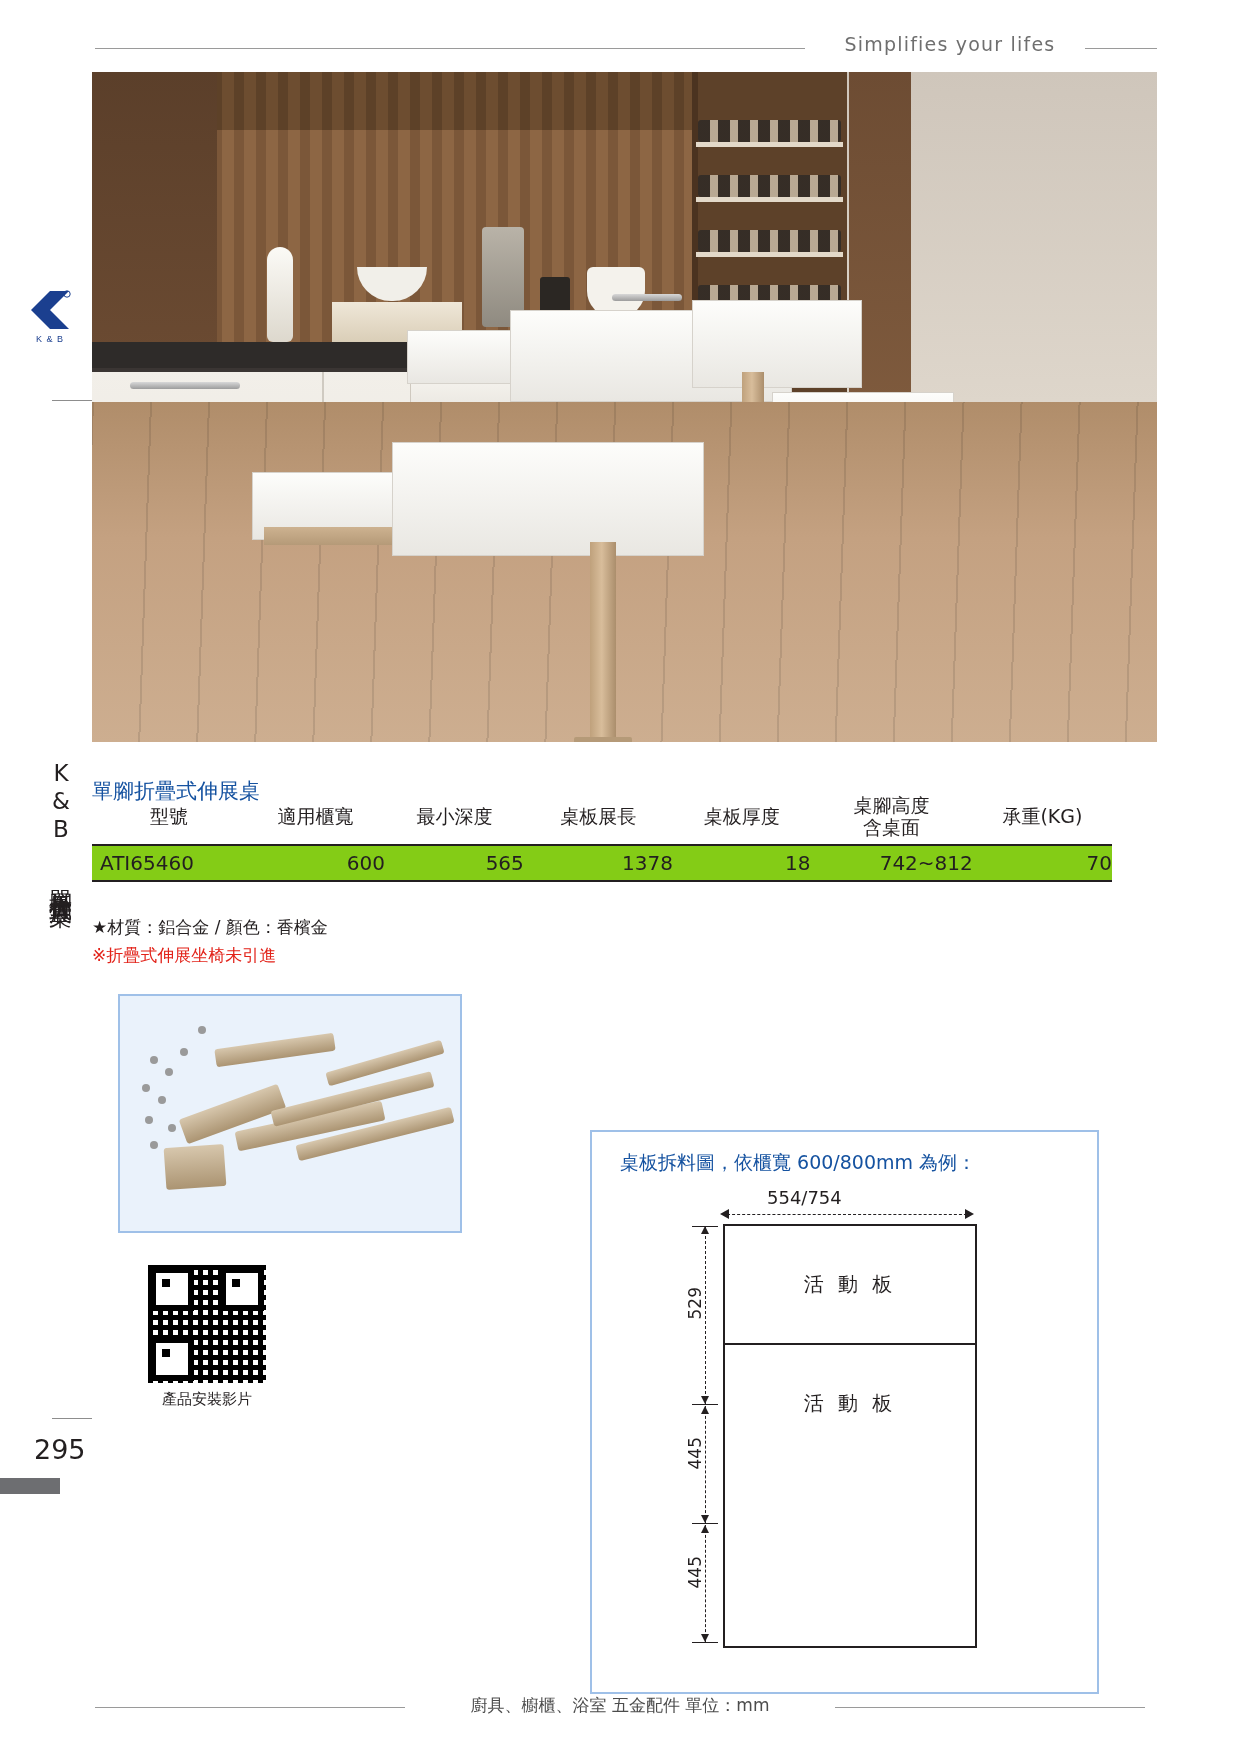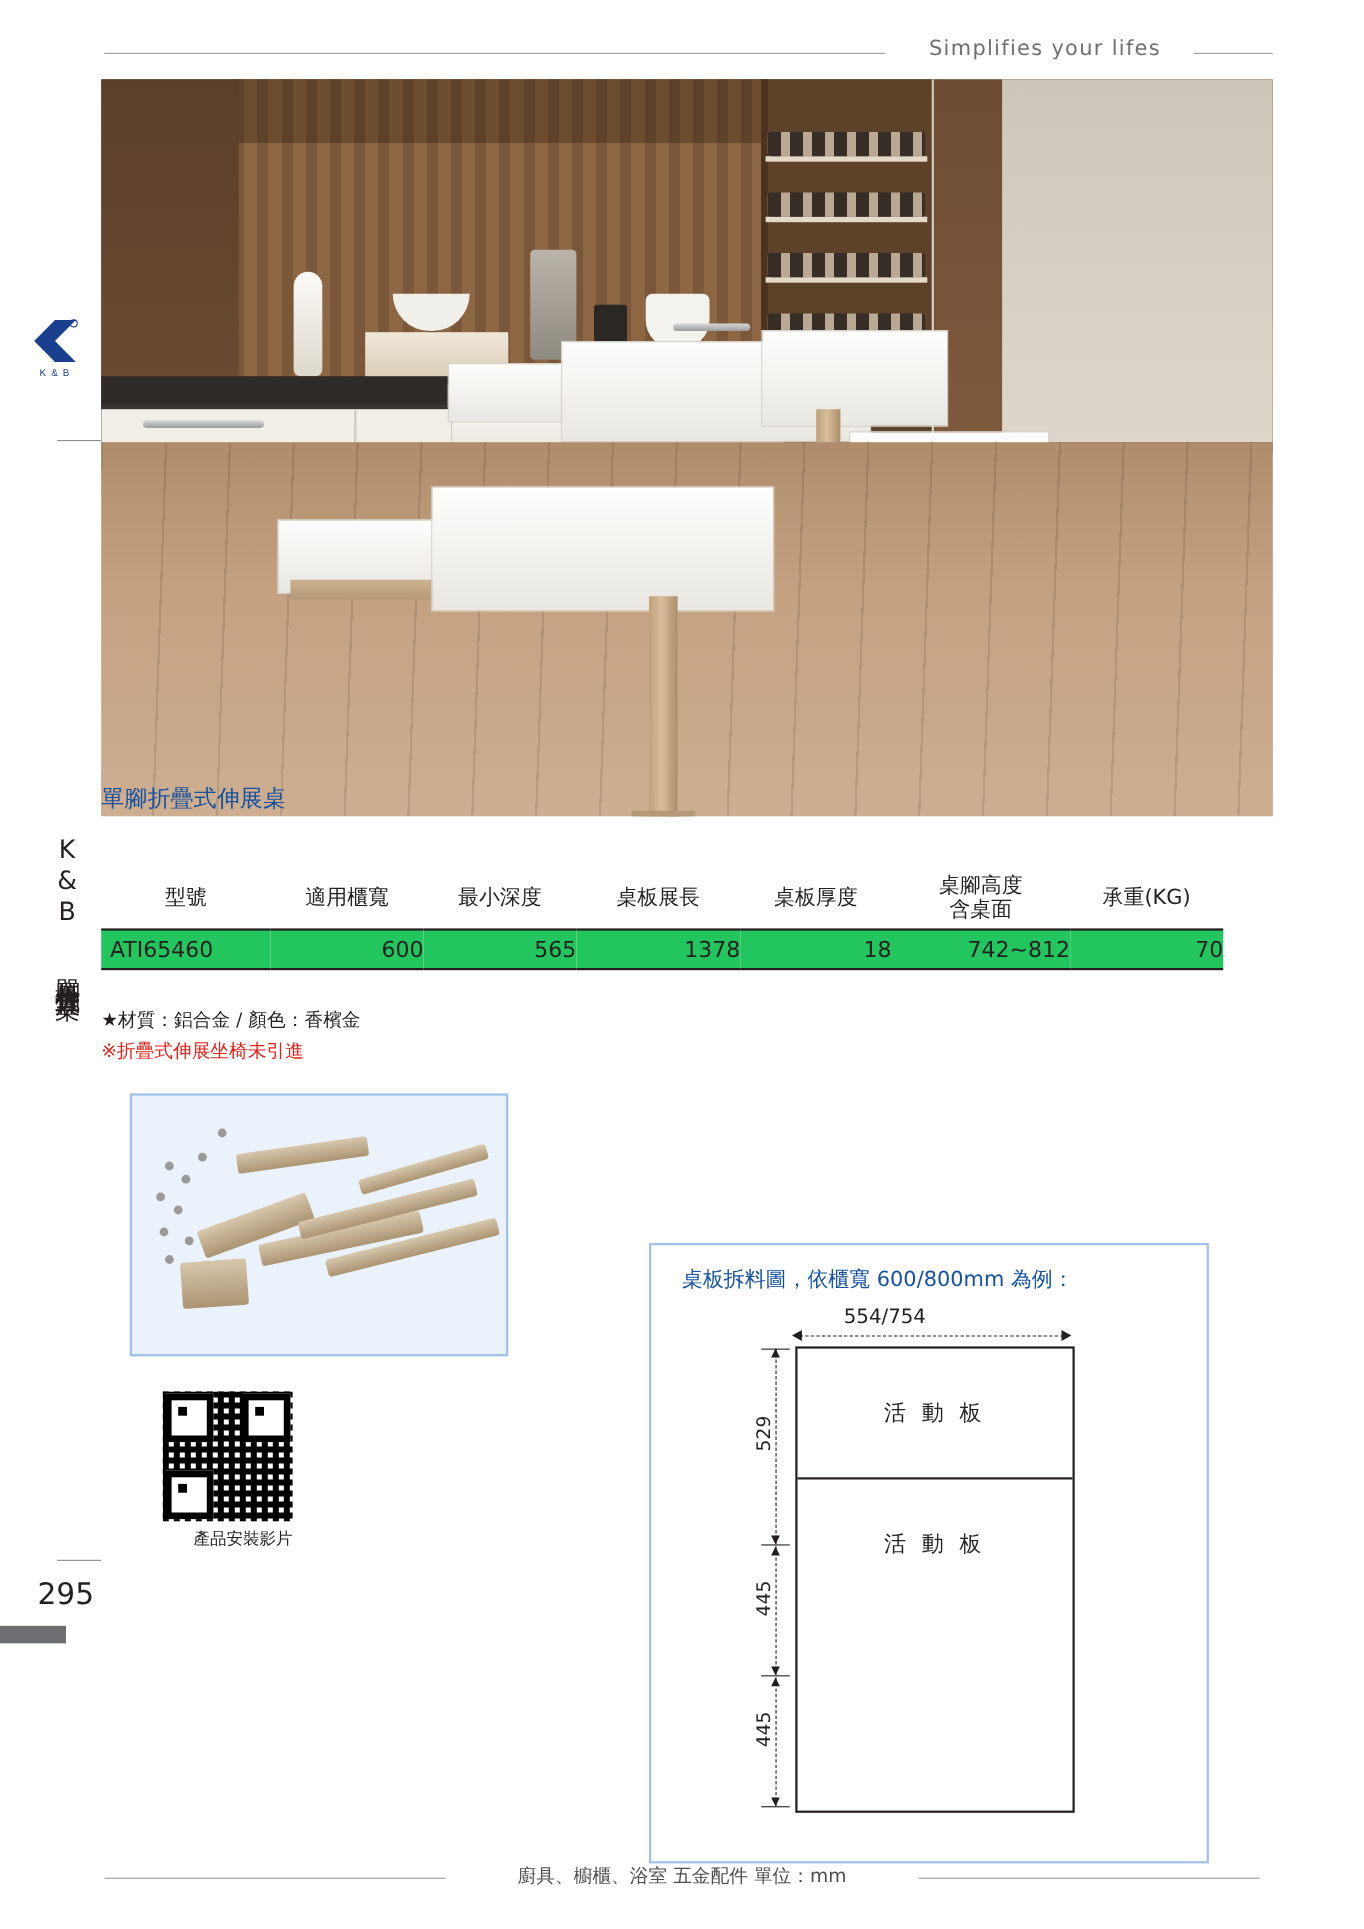--- a/index.html
+++ b/index.html
@@ -186,21 +186,21 @@
     background:#b59a78;
     border-radius:2px;
   }
   .hero .obj {
     position:absolute;
   }
 
   
   .product-title {
     position: absolute;
-    left: 92px; top: 712px;
+    left: 92px; top: 777px;
     font-size: 21px;
     color: #1552a0;
     font-family: "DejaVu Sans", sans-serif;
   }
 
   
   .spec-table {
     position: absolute;
     left: 92px; top: 792px;
     width: 1020px;
@@ -215,21 +215,21 @@
     color: #231f20;
     line-height: 22px;
   }
   .spec-table thead tr { border-bottom: 2px solid #231f20; }
   .spec-table td {
     font-size: 20px;
     text-align: right;
     padding: 5px 0;
     color: #231f20;
   }
-  .spec-table tbody tr:first-child { background: #22c55e; }
+  .spec-table tbody tr:first-child { background: #84cc16; }
   .spec-table tbody tr:last-child { border-bottom: 2px solid #231f20; }
   .spec-table td.model { text-align: left; padding-left: 8px; }
   .col-model  { width: 160px; }
   .col-width  { width: 150px; }
   .col-depth  { width: 150px; }
   .col-ext    { width: 160px; }
   .col-thick  { width: 150px; }
   .col-height { width: 170px; }
   .col-load   { width: 150px; }
 
@@ -265,21 +265,21 @@
   .parts-box .screw {
     position:absolute;
     width:8px;height:8px;border-radius:50%;
     background:#9a9a9a;
   }
 
   
   .qr-wrap {
     position: absolute;
     left: 148px; top: 1265px;
-    width: 118px; text-align: right;
+    width: 118px; text-align: center;
   }
   .qr {
     width: 118px; height: 118px;
     background-color:#ffffff;
     background-image:
       linear-gradient(90deg, #000 50%, transparent 50%),
       linear-gradient(#000 50%, transparent 50%);
     background-size: 10px 10px, 10px 10px;
     position: relative;
   }

